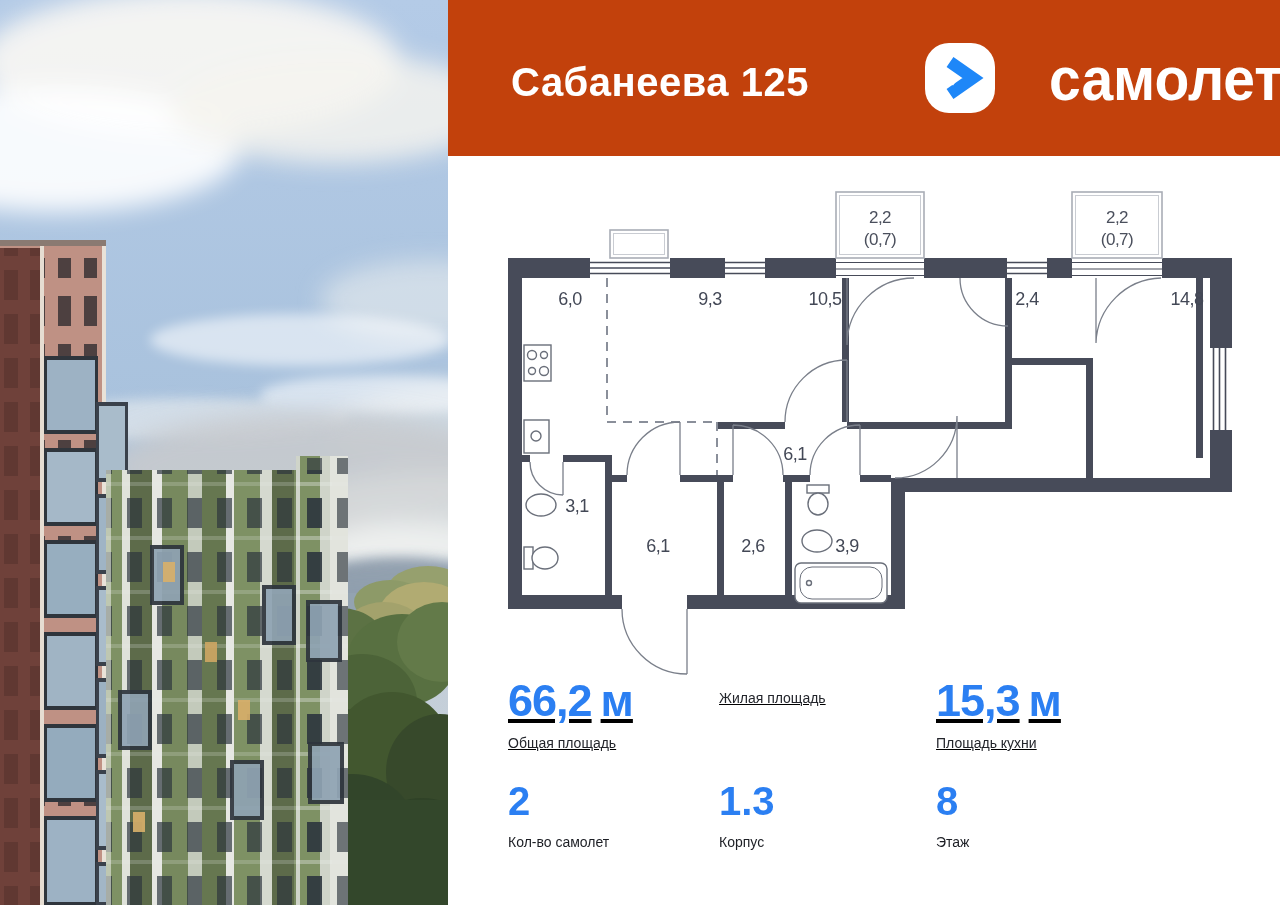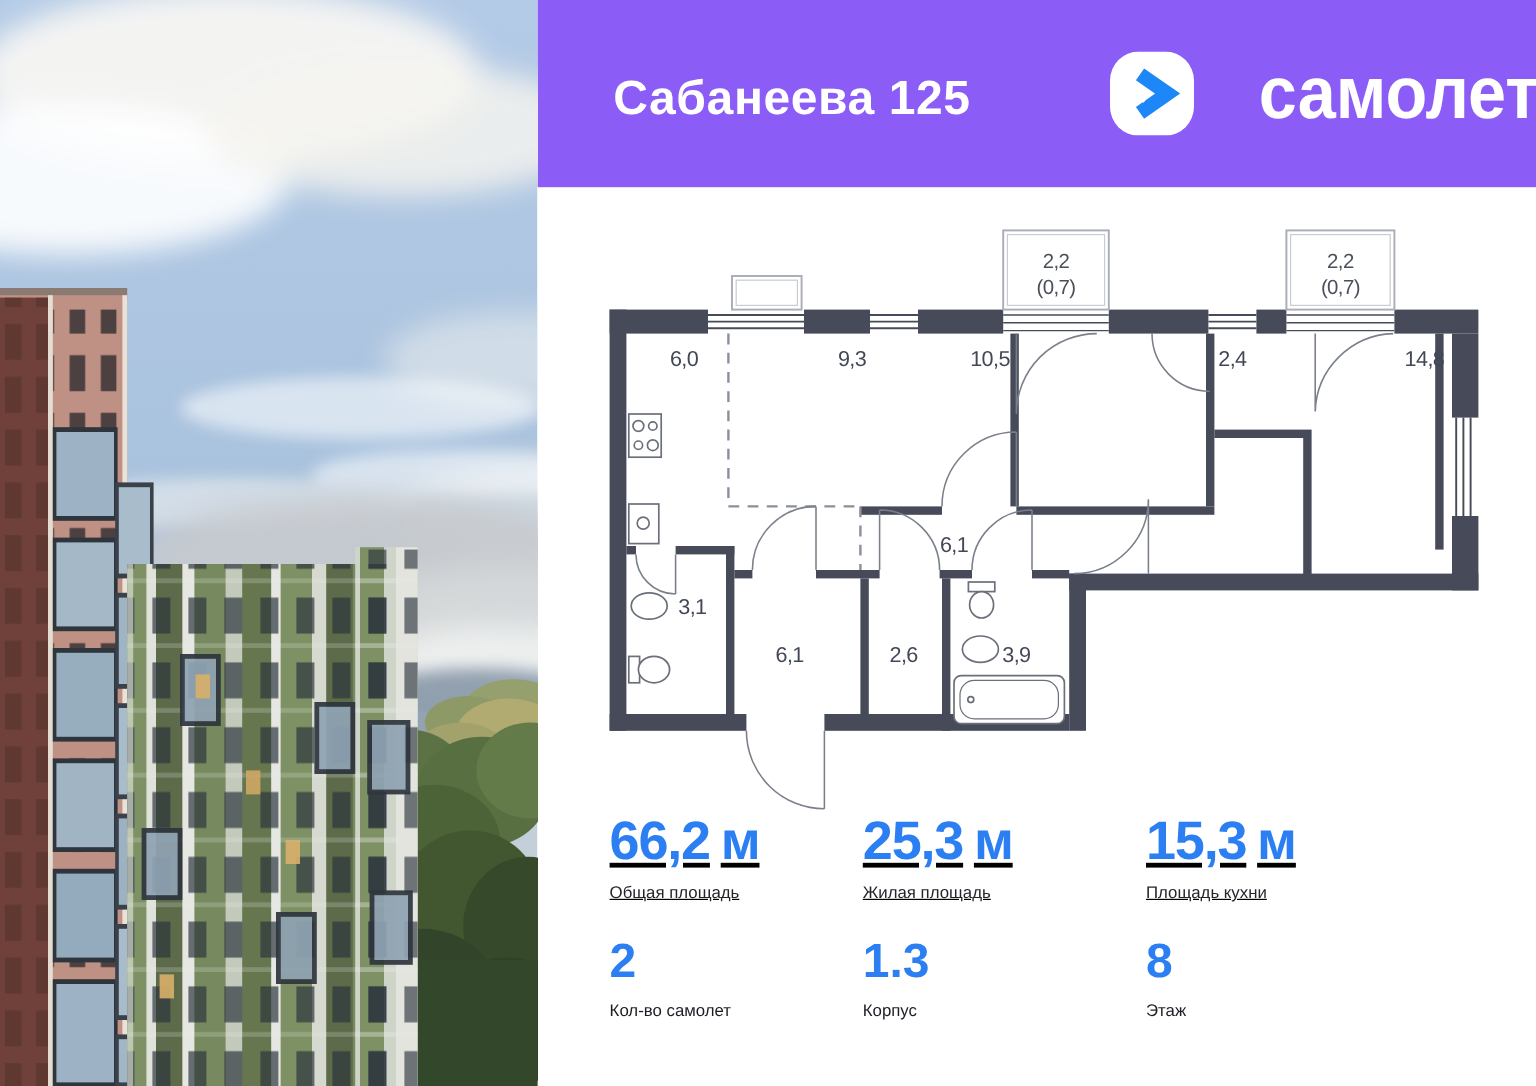--- a/index.html
+++ b/index.html
@@ -1,35 +1,35 @@
 <!DOCTYPE html>
 <html><head>
 <meta charset="utf-8">
 <style>
   html,body{margin:0;padding:0;background:#e9ebee;}
   .stage{position:relative;width:1280px;height:905px;margin:0 auto;overflow:hidden;
          font-family:"Liberation Sans",sans-serif;background:#fff;}
   .photo{position:absolute;left:0;top:0;width:448px;height:905px;}
   .panel{position:absolute;left:448px;top:0;width:832px;height:905px;background:#ffffff;}
-  .hdr{position:absolute;left:0;top:0;width:832px;height:156px;background:#8b5cf6;text-align:right;}
+  .hdr{position:absolute;left:0;top:0;width:832px;height:156px;background:#c2410c;text-align:right;}
   .hdr-title{position:absolute;left:63px;top:60px;color:#ffffff;font-size:40px;font-weight:700;
              letter-spacing:.5px;white-space:nowrap;}
   .logo{position:absolute;left:477px;top:43px;display:flex;align-items:center;gap:40px;}
   .logo-badge{width:70px;height:70px;}
   .logo-text{margin-left:14px;color:#ffffff;font-size:57px;font-weight:700;letter-spacing:0;
              line-height:70px;transform:scaleY(1.08);transform-origin:center;}
   .plan{position:absolute;left:47px;top:175px;width:745px;height:500px;}
   .stats{position:absolute;left:0;top:0;width:832px;height:905px;pointer-events:none;}
   .stat{position:absolute;}
   .stat .val{color:#2b7ff2;font-weight:700;font-size:45px;letter-spacing:-1px;line-height:1;white-space:nowrap;}
   .stat .val .unit{margin-left:9px;}
   .stat .lab{margin-top:13px;color:#23252b;font-size:14px;line-height:1;white-space:nowrap;}
   .stat2 .val{font-size:40px;font-weight:600;letter-spacing:0;}
   .stat2 .lab{margin-top:14px;color:#1c1e24;}
-  .c1{left:60px;} .c2{left:271px;} .c3{left:507px;}
+  .c1{left:60px;} .c2{left:271px;} .c3{left:488px;}
   .r1{top:678px;text-decoration:underline;} .r2{top:781px;}
   svg text{font-family:"Liberation Sans",sans-serif;}
   .rm{fill:#434856;font-size:18px;font-weight:500;letter-spacing:-.5px;}
   .bal{fill:#4a4f5c;font-size:17px;font-weight:500;letter-spacing:-.5px;}
 </style>
 </head>
 <body>
 
 <div class="stage">
 
@@ -315,21 +315,20 @@
         <text class="bal" x="622" y="70">(0,7)</text>
       </g>
     </svg>
 
     <div class="stats">
       <div class="stat r1 c1">
         <div class="val"><span>66,2</span><span class="unit">м</span></div>
         <div class="lab">Общая площадь</div>
       </div>
       <div class="stat r1 c2">
-        <div class="val"><span>25,3</span><span class="unit">м</span></div>
         <div class="lab">Жилая площадь</div>
       </div>
       <div class="stat r1 c3">
         <div class="val"><span>15,3</span><span class="unit">м</span></div>
         <div class="lab">Площадь кухни</div>
       </div>
       <div class="stat stat2 r2 c1">
         <div class="val">2</div>
         <div class="lab">Кол-во самолет</div>
       </div>

